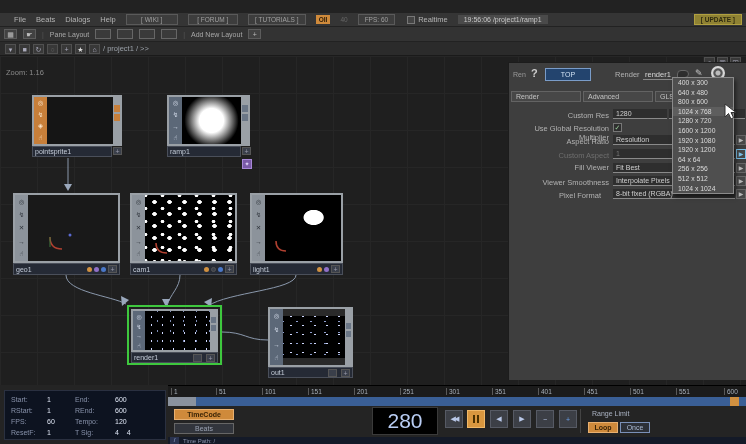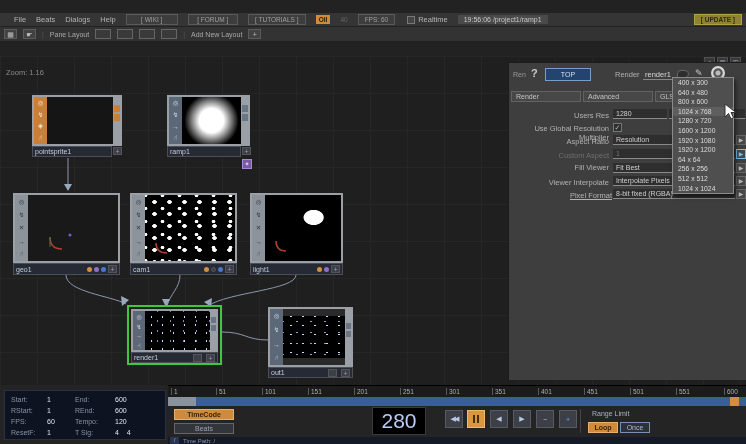--- a/index.html
+++ b/index.html
@@ -85,20 +85,30 @@
     <span>Pane Layout</span>
     <span class="preset"></span>
     <span class="preset" style="background:linear-gradient(90deg,#3a3a3a 49%,#666 49%,#666 51%,#3a3a3a 51%);"></span>
     <span class="preset" style="background:linear-gradient(#3a3a3a 49%,#666 49%,#666 51%,#3a3a3a 51%);"></span>
     <span class="preset" style="background:linear-gradient(90deg,#3a3a3a 47%,#666 47%,#666 53%,#3a3a3a 53%),linear-gradient(#3a3a3a 47%,#666 47%,#666 53%,#3a3a3a 53%);"></span>
     <span style="color:#555;">|</span>
     <span>Add New Layout</span>
     <span class="lbox">+</span>
   </div>
 
+  <div class="abs pathbar">
+    <span class="pico">▾</span>
+    <span class="pico">■</span>
+    <span class="pico">↻</span>
+    <span class="pico" style="color:#666;">○</span>
+    <span class="pico">+</span>
+    <span class="pico" style="color:#ddd;">★</span>
+    <span class="pico">⌂</span>
+    <span>/ project1 / &gt;&gt;</span>
+  </div>
 
   <div class="abs network">
     <span class="abs zoomlabel" style="left:6px;top:12px;text-align:center;">Zoom: 1.16</span>
 
     <span class="abs" style="left:704px;top:1px;display:flex;gap:2px;">
       <span class="pico">○</span>
       <span class="pico">▣</span>
       <span class="pico">◫</span>
     </span>
 
@@ -268,44 +278,44 @@
     <span class="abs" style="left:106px;top:7px;font-size:7.5px;color:#b2b2b2;">Render</span>
     <span class="abs" style="left:134px;top:7px;font-size:7.5px;color:#d8d8d8;border-bottom:1px solid #888;padding:0 2px;">render1</span>
     <span class="abs" style="left:168px;top:7px;width:12px;height:8px;background:#2e2e2e;border:1px solid #666;border-radius:4px 4px 4px 0;"></span>
     <span class="abs" style="left:186px;top:5px;font-size:9px;color:#c8c8c8;">✎</span>
     <span class="abs" style="left:202px;top:3px;width:14px;height:14px;border:2px solid #d8d8d8;border-radius:50%;background:radial-gradient(#bbb 2px,#555 3px 4px,#999 5px);"></span>
 
     <span class="ptab" style="left:2px;top:28px;width:70px;">Render</span>
     <span class="ptab" style="left:74px;top:28px;width:70px;">Advanced</span>
     <span class="ptab" style="left:146px;top:28px;width:64px;">GLSL</span>
 
-    <span class="plabel" style="left:0;top:48px;width:100px;">Users Res</span>
+    <span class="plabel" style="left:0;top:48px;width:100px;">Custom Res</span>
     <span class="pfield" style="left:104px;top:46px;width:54px;">1280</span>
     <span class="pfield" style="left:160px;top:46px;width:76px;">720</span>
 
     <span class="plabel" style="left:0;top:61px;width:100px;">Use Global Resolution Multiplier</span>
     <span class="abs" style="left:104px;top:60px;width:9px;height:9px;background:#2e2e2e;border:1px solid #777;color:#9c9;font-size:7px;line-height:8px;text-align:center;">✓</span>
 
     <span class="plabel" style="left:0;top:74px;width:100px;">Aspect Ratio</span>
     <span class="pfield" style="left:104px;top:72px;width:122px;">Resolution</span>
     <span class="marrow" style="left:227px;top:72px;">▶</span>
 
     <span class="plabel" style="left:0;top:88px;width:100px;color:#6e6e6e;">Custom Aspect</span>
     <span class="pfield" style="left:104px;top:86px;width:122px;color:#777;">1</span>
     <span class="marrow" style="left:227px;top:86px;color:#7ac0e8;border-color:#7ac0e8;">▶</span>
 
     <span class="plabel" style="left:0;top:100px;width:100px;">Fill Viewer</span>
     <span class="pfield" style="left:104px;top:100px;width:122px;">Fit Best</span>
     <span class="marrow" style="left:227px;top:100px;">▶</span>
 
-    <span class="plabel" style="left:0;top:115px;width:100px;">Viewer Interpolate</span>
+    <span class="plabel" style="left:0;top:115px;width:100px;">Viewer Smoothness</span>
     <span class="pfield" style="left:104px;top:113px;width:122px;">Interpolate Pixels</span>
     <span class="marrow" style="left:227px;top:113px;">▶</span>
 
-    <span class="plabel" style="left:0;top:128px;width:103px;text-decoration:underline;">Pixel Format</span>
+    <span class="plabel" style="left:0;top:128px;width:92px;">Pixel Format</span>
     <span class="pfield" style="left:104px;top:126px;width:122px;">8-bit fixed (RGBA)</span>
     <span class="marrow" style="left:227px;top:126px;">▶</span>
   </div>
 
   <div class="dropdown">
     <div class="ditem">400 x 300</div>
     <div class="ditem">640 x 480</div>
     <div class="ditem">800 x 600</div>
     <div class="ditem" style="background:#5e5e5e;">1024 x 768</div>
     <div class="ditem">1280 x 720</div>
@@ -358,21 +368,21 @@
       <span class="ival">120</span>
     <span class="ilabel">ResetF:</span>
       <span class="ival">1</span>
       <span class="ilabel">T Sig:</span>
       <span class="ival" style="white-space:pre;">4    4</span>
   </div>
 
   <div class="abs controls">
     <span class="smallbtn" style="left:6px;top:3px;width:60px;background:#cf8a3b;border-color:#e8b070;color:#3a2406;font-weight:bold;">TimeCode</span>
     <span class="smallbtn" style="left:6px;top:17px;width:60px;background:#32353c;color:#9aa2b2;">Beats</span>
-    <span class="abs" style="left:204px;top:1px;width:54px;height:28px;background:#000;border:1px solid #3a3a3a;color:#b9cdf4;font-size:21px;display:flex;align-items:center;justify-content:center;">280</span>
+    <span class="abs" style="left:204px;top:1px;width:66px;height:28px;background:#000;border:1px solid #3a3a3a;color:#b9cdf4;font-size:21px;display:flex;align-items:center;justify-content:center;">280</span>
     <span class="tbtn" style="left:277px;letter-spacing:-2px;">◀◀</span>
     <span class="tbtn" style="left:299px;background:#d9973f;border-color:#f0b868;">
         <span style="display:inline-block;width:2px;height:8px;background:#4a3000;margin-right:2px;"></span>
         <span style="display:inline-block;width:2px;height:8px;background:#4a3000;"></span>
       </span>
     <span class="tbtn" style="left:322px;">◀</span>
     <span class="tbtn" style="left:345px;">▶</span>
     <span class="tbtn" style="left:368px;">−</span>
     <span class="tbtn" style="left:391px;color:#6aa0e8;">+</span>
     <span class="abs" style="left:412px;top:3px;width:1px;height:24px;background:#444;"></span>

